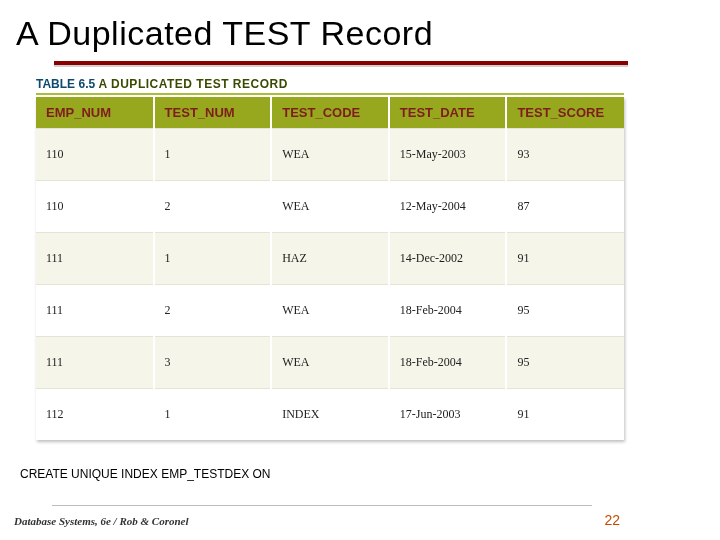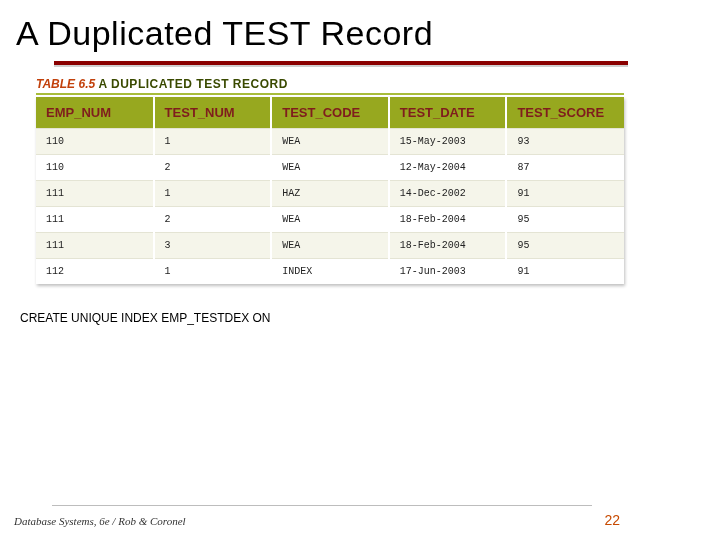--- a/index.html
+++ b/index.html
@@ -39,22 +39,21 @@
     margin: 4px 20px 0 36px;
   }
   .tbl-label {
     font-family: Arial, Helvetica, sans-serif;
     font-size: 12px;
     font-weight: bold;
     color: #6f8a00;
     margin-bottom: 2px;
   }
   .tbl-label .num {
-    color: #c2410c;
-    font-style: italic;
+    color: #0c4a6e;
   }
   .tbl-label .desc {
     color: #3a4a00;
     font-weight: bold;
     letter-spacing: 0.5px;
   }
   .tbl-label-bar {
     height: 2px;
     background: #a8bd3a;
     margin-bottom: 2px;
@@ -71,24 +70,24 @@
     color: #7f1d1d;
     font-family: Arial, Helvetica, sans-serif;
     font-size: 13px;
     font-weight: bold;
     text-align: left;
     padding: 8px 10px;
     border-right: 2px solid #ffffff;
   }
   table.data th:last-child { border-right: none; }
   table.data td {
-    font-family: Liberation Mono, monospace;
-    font-size: 10px;
+    font-family: Liberation Serif, serif;
+    font-size: 12px;
     color: #222;
-    padding: 7px 10px;
+    padding: 18px 10px;
     border-right: 2px solid #ffffff;
     border-top: 1px solid #e4e4d4;
   }
   table.data td:last-child { border-right: none; }
   table.data tbody tr:nth-child(odd) td { background: #f5f5ea; }
   table.data tbody tr:nth-child(even) td { background: #ffffff; }
 
   .body-text {
     font-size: 12px;
     line-height: 1.35;
@@ -114,20 +113,21 @@
     display: flex;
     justify-content: space-between;
     align-items: baseline;
     padding: 0 24px 0 14px;
   }
   .footer-left {
     font-family: Georgia, 'Times New Roman', serif;
     font-style: italic;
     font-size: 11px;
     color: #333;
+    font-weight: bold;
   }
   .footer-right {
     font-size: 14px;
     color: #c74a00;
   }
 </style>
 </head>
 <body>
 
 <div class="slide">

